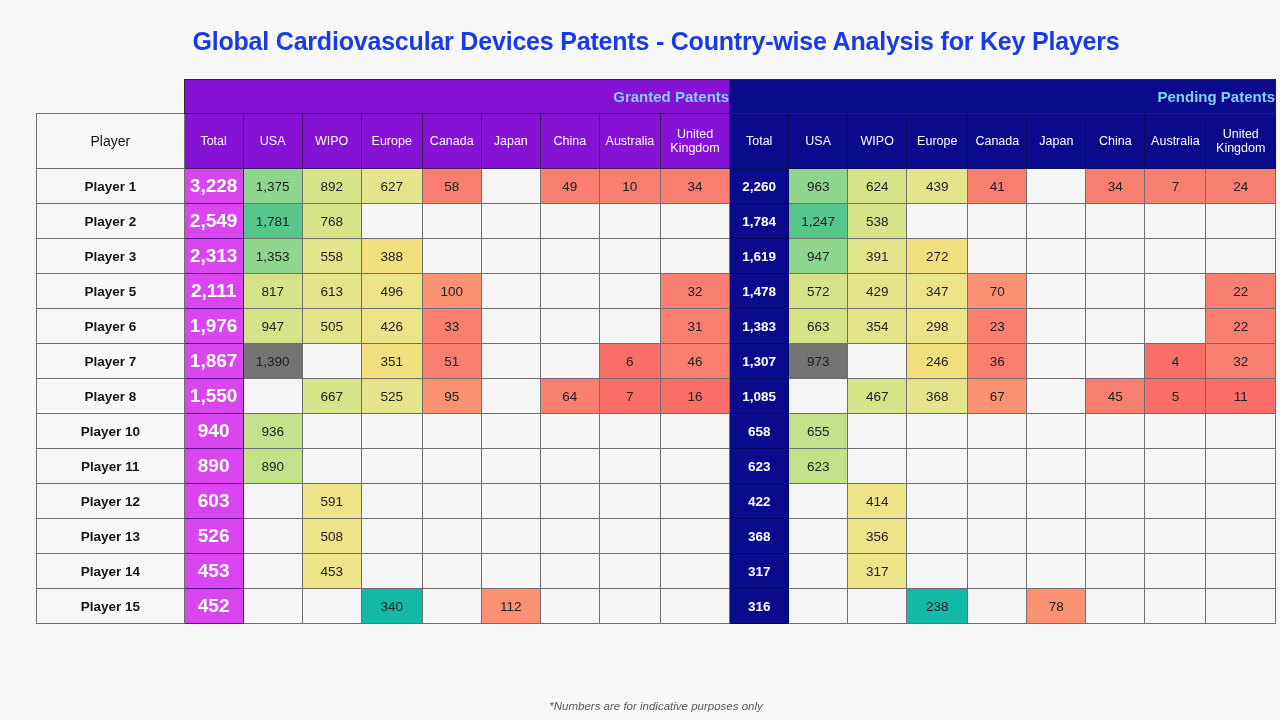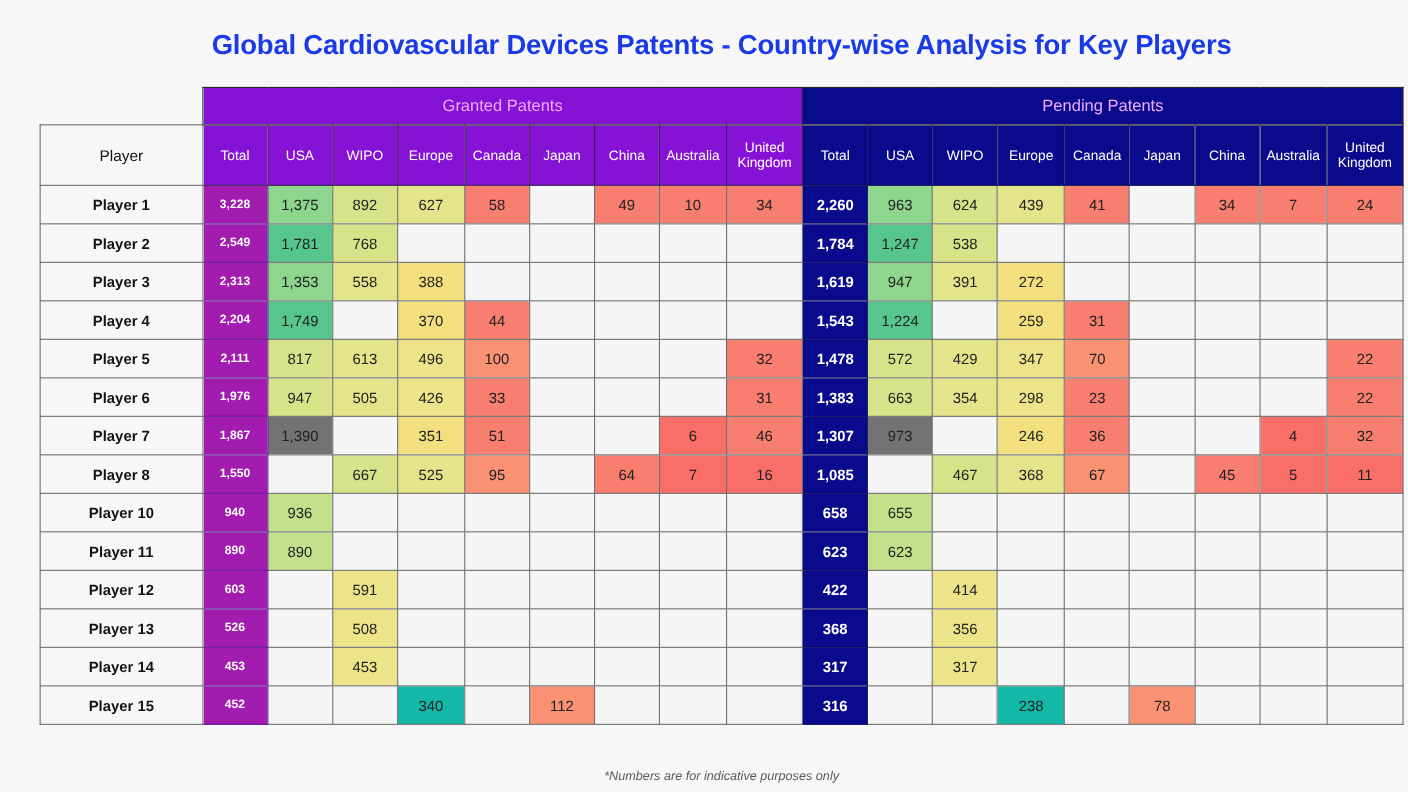--- a/index.html
+++ b/index.html
@@ -47,24 +47,25 @@
   
   col.c-player { width: 145px; }
   col.c-total  { width: 58px; }
   col.c-reg    { width: 58px; }
   col.c-wide   { width: 60px; }
   col.c-uk     { width: 68px; }
 
   
   .grp {
     height: 34px;
-    font-weight: normal;
+    font-weight: bold;
     font-size: 15px;
-    color: #f0abfc;
+    color: #7dd3fc;
     border: 1px solid #262626;
+    text-align: right;
   }
   .grp.granted { background: #8612d6; }
   .grp.pending { background: #0a0a8c; }
   .grp.blank { background: #f7f7f7; border: none; }
 
   
   .sub {
     height: 55px;
     font-weight: normal;
     font-size: 12.5px;
@@ -83,24 +84,24 @@
   }
 
   
   td.pname {
     background: #f7f7f7;
     font-weight: bold;
     font-size: 13.5px;
     color: #141414;
   }
   td.tot-g {
-    background: #a21caf;
+    background: #d946ef;
     color: #ffffff;
     font-weight: bold;
-    font-size: 11px;
+    font-size: 19px;
     border-color: #5c0d93;
   }
   td.tot-p {
     background: #0a0a8c;
     color: #ffffff;
     font-weight: bold;
     font-size: 13.5px;
     border-color: #07075e;
   }
   td.v { background: #f5f5f5; }
@@ -245,41 +246,20 @@
             <td class="v h-g3">947</td>
             <td class="v h-y2">391</td>
             <td class="v h-y4">272</td>
             <td class="empty"></td>
             <td class="empty"></td>
             <td class="empty"></td>
             <td class="empty"></td>
             <td class="empty"></td>
           </tr>
           <tr>
-            <td class="pname">Player 4</td>
-            <td class="tot-g">2,204</td>
-            <td class="v h-g1">1,749</td>
-            <td class="empty"></td>
-            <td class="v h-y4">370</td>
-            <td class="v h-r1">44</td>
-            <td class="empty"></td>
-            <td class="empty"></td>
-            <td class="empty"></td>
-            <td class="empty"></td>
-            <td class="tot-p">1,543</td>
-            <td class="v h-g1">1,224</td>
-            <td class="empty"></td>
-            <td class="v h-y4">259</td>
-            <td class="v h-r1">31</td>
-            <td class="empty"></td>
-            <td class="empty"></td>
-            <td class="empty"></td>
-            <td class="empty"></td>
-          </tr>
-          <tr>
             <td class="pname">Player 5</td>
             <td class="tot-g">2,111</td>
             <td class="v h-y1">817</td>
             <td class="v h-y2">613</td>
             <td class="v h-y3">496</td>
             <td class="v h-o3">100</td>
             <td class="empty"></td>
             <td class="empty"></td>
             <td class="empty"></td>
             <td class="v h-r1">32</td>

